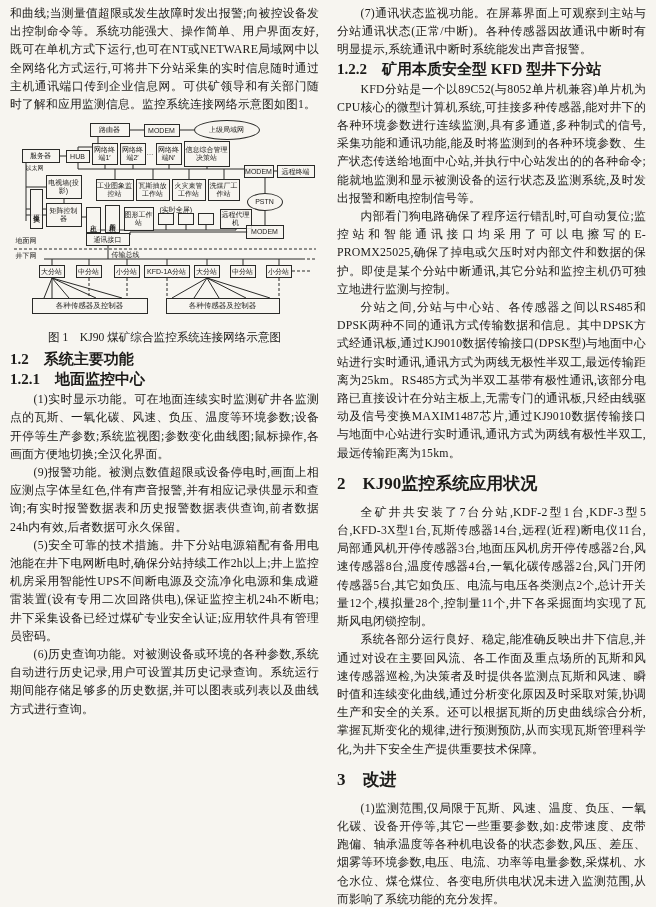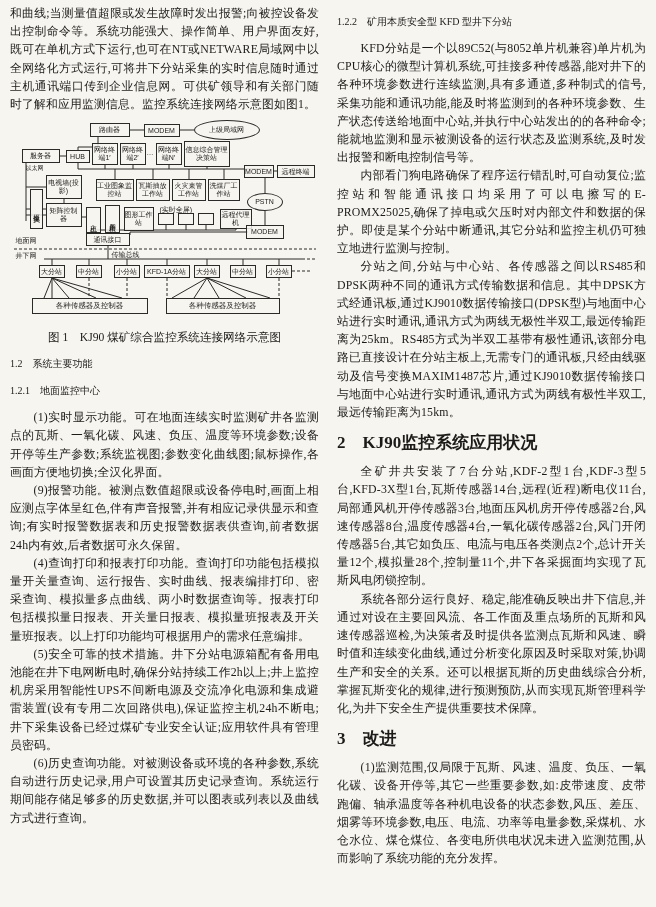--- a/index.html
+++ b/index.html
@@ -9,21 +9,21 @@
     font-family:"Liberation Serif","DejaVu Serif",serif;
     padding:4px 10px 0 10px;overflow:hidden;position:relative;
   }
   .cols{display:flex;gap:18px;}
   .col{width:309px;flex:0 0 309px;}
   .para{
     margin:0;font-size:11.8px;line-height:18.2px;text-align:justify;
     text-indent:2em;letter-spacing:0.2px;
   }
   .noindent{text-indent:0;}
-  .h2{font-size:10px;font-weight:400;line-height:19px;margin:8px 0;}
+  .h2{font-size:15px;font-weight:700;line-height:19px;margin:1px 0;}
   .sec{font-size:17px;font-weight:700;line-height:19px;margin:12px 0 10px 0;}
   .caption{font-size:11.6px;text-align:center;margin:3px 0 4px 0;line-height:16px;}
   
   .figure{position:relative;width:302px;height:197px;margin:4px auto 16px auto;}
   .figure svg{position:absolute;left:0;top:0;}
   .nd{
     position:absolute;box-sizing:border-box;border:1px solid #2a2a28;
     font-size:7px;line-height:1.15;text-align:center;
     display:flex;align-items:center;justify-content:center;
     background:rgba(247,245,240,0.85);color:#1c1b19;
@@ -237,26 +237,26 @@
             <span>各种传感器及控制器</span>
           </div>
       </div>
 
       <div class="caption">图 1　KJ90 煤矿综合监控系统连接网络示意图</div>
 
       <div class="h2">1.2　系统主要功能</div>
       <div class="h2">1.2.1　地面监控中心</div>
       <p class="para">(1)实时显示功能。可在地面连续实时监测矿井各监测点的瓦斯、一氧化碳、风速、负压、温度等环境参数;设备开停等生产参数;系统监视图;参数变化曲线图;鼠标操作,各画面方便地切换;全汉化界面。</p>
       <p class="para">(9)报警功能。被测点数值超限或设备停电时,画面上相应测点字体呈红色,伴有声音报警,并有相应记录供显示和查询;有实时报警数据表和历史报警数据表供查询,前者数据24h内有效,后者数据可永久保留。</p>
-      <p class="para">(4)查询打印和报表打印功能。查询打印功能包括模拟量开关量查询、运行报告、实时曲线、报表编排打印、密采查询、模拟量多点曲线、两小时数据查询等。报表打印包括模拟量日报表、开关量日报表、模拟量班报表及开关量班报表。以上打印功能均可根据用户的需求任意编排。</p>
       <p class="para">(5)安全可靠的技术措施。井下分站电源箱配有备用电池能在井下电网断电时,确保分站持续工作2h以上;井上监控机房采用智能性UPS不间断电源及交流净化电源和集成避雷装置(设有专用二次回路供电),保证监控主机24h不断电;井下采集设备已经过煤矿专业安全认证;应用软件具有管理员密码。</p>
       <p class="para">(6)历史查询功能。对被测设备或环境的各种参数,系统自动进行历史记录,用户可设置其历史记录查询。系统运行期间能存储足够多的历史数据,并可以图表或列表以及曲线方式进行查询。</p>
     </div>
 
     <div class="col">
+      <p class="para">(7)通讯状态监视功能。在屏幕界面上可观察到主站与分站通讯状态(正常/中断)。各种传感器因故通讯中断时有明显提示,系统通讯中断时系统能发出声音报警。</p>
       <div class="h2">1.2.2　矿用本质安全型 KFD 型井下分站</div>
       <p class="para">KFD分站是一个以89C52(与8052单片机兼容)单片机为CPU核心的微型计算机系统,可挂接多种传感器,能对井下的各种环境参数进行连续监测,具有多通道,多种制式的信号,采集功能和通讯功能,能及时将监测到的各种环境参数、生产状态传送给地面中心站,并执行中心站发出的的各种命令;能就地监测和显示被测设备的运行状态及监测系统,及时发出报警和断电控制信号等。</p>
       <p class="para">内部看门狗电路确保了程序运行错乱时,可自动复位;监控站和智能通讯接口均采用了可以电擦写的E-PROMX25025,确保了掉电或欠压时对内部文件和数据的保护。即使是某个分站中断通讯,其它分站和监控主机仍可独立地进行监测与控制。</p>
       <p class="para">分站之间,分站与中心站、各传感器之间以RS485和DPSK两种不同的通讯方式传输数据和信息。其中DPSK方式经通讯板,通过KJ9010数据传输接口(DPSK型)与地面中心站进行实时通讯,通讯方式为两线无极性半双工,最远传输距离为25km。RS485方式为半双工基带有极性通讯,该部分电路已直接设计在分站主板上,无需专门的通讯板,只经由线驱动及信号变换MAXIM1487芯片,通过KJ9010数据传输接口与地面中心站进行实时通讯,通讯方式为两线有极性半双工,最远传输距离为15km。</p>
       <div class="sec">2　KJ90监控系统应用状况</div>
       <p class="para">全矿井共安装了7台分站,KDF-2型1台,KDF-3型5台,KFD-3X型1台,瓦斯传感器14台,远程(近程)断电仪11台,局部通风机开停传感器3台,地面压风机房开停传感器2台,风速传感器8台,温度传感器4台,一氧化碳传感器2台,风门开闭传感器5台,其它如负压、电流与电压各类测点2个,总计开关量12个,模拟量28个,控制量11个,井下各采掘面均实现了瓦斯风电闭锁控制。</p>
       <p class="para">系统各部分运行良好、稳定,能准确反映出井下信息,并通过对设在主要回风流、各工作面及重点场所的瓦斯和风速传感器巡检,为决策者及时提供各监测点瓦斯和风速、瞬时值和连续变化曲线,通过分析变化原因及时采取对策,协调生产和安全的关系。还可以根据瓦斯的历史曲线综合分析,掌握瓦斯变化的规律,进行预测预防,从而实现瓦斯管理科学化,为井下安全生产提供重要技术保障。</p>
       <div class="sec">3　改进</div>
       <p class="para">(1)监测范围,仅局限于瓦斯、风速、温度、负压、一氧化碳、设备开停等,其它一些重要参数,如:皮带速度、皮带跑偏、轴承温度等各种机电设备的状态参数,风压、差压、烟雾等环境参数,电压、电流、功率等电量参数,采煤机、水仓水位、煤仓煤位、各变电所供电状况未进入监测范围,从而影响了系统功能的充分发挥。</p>
     </div>

